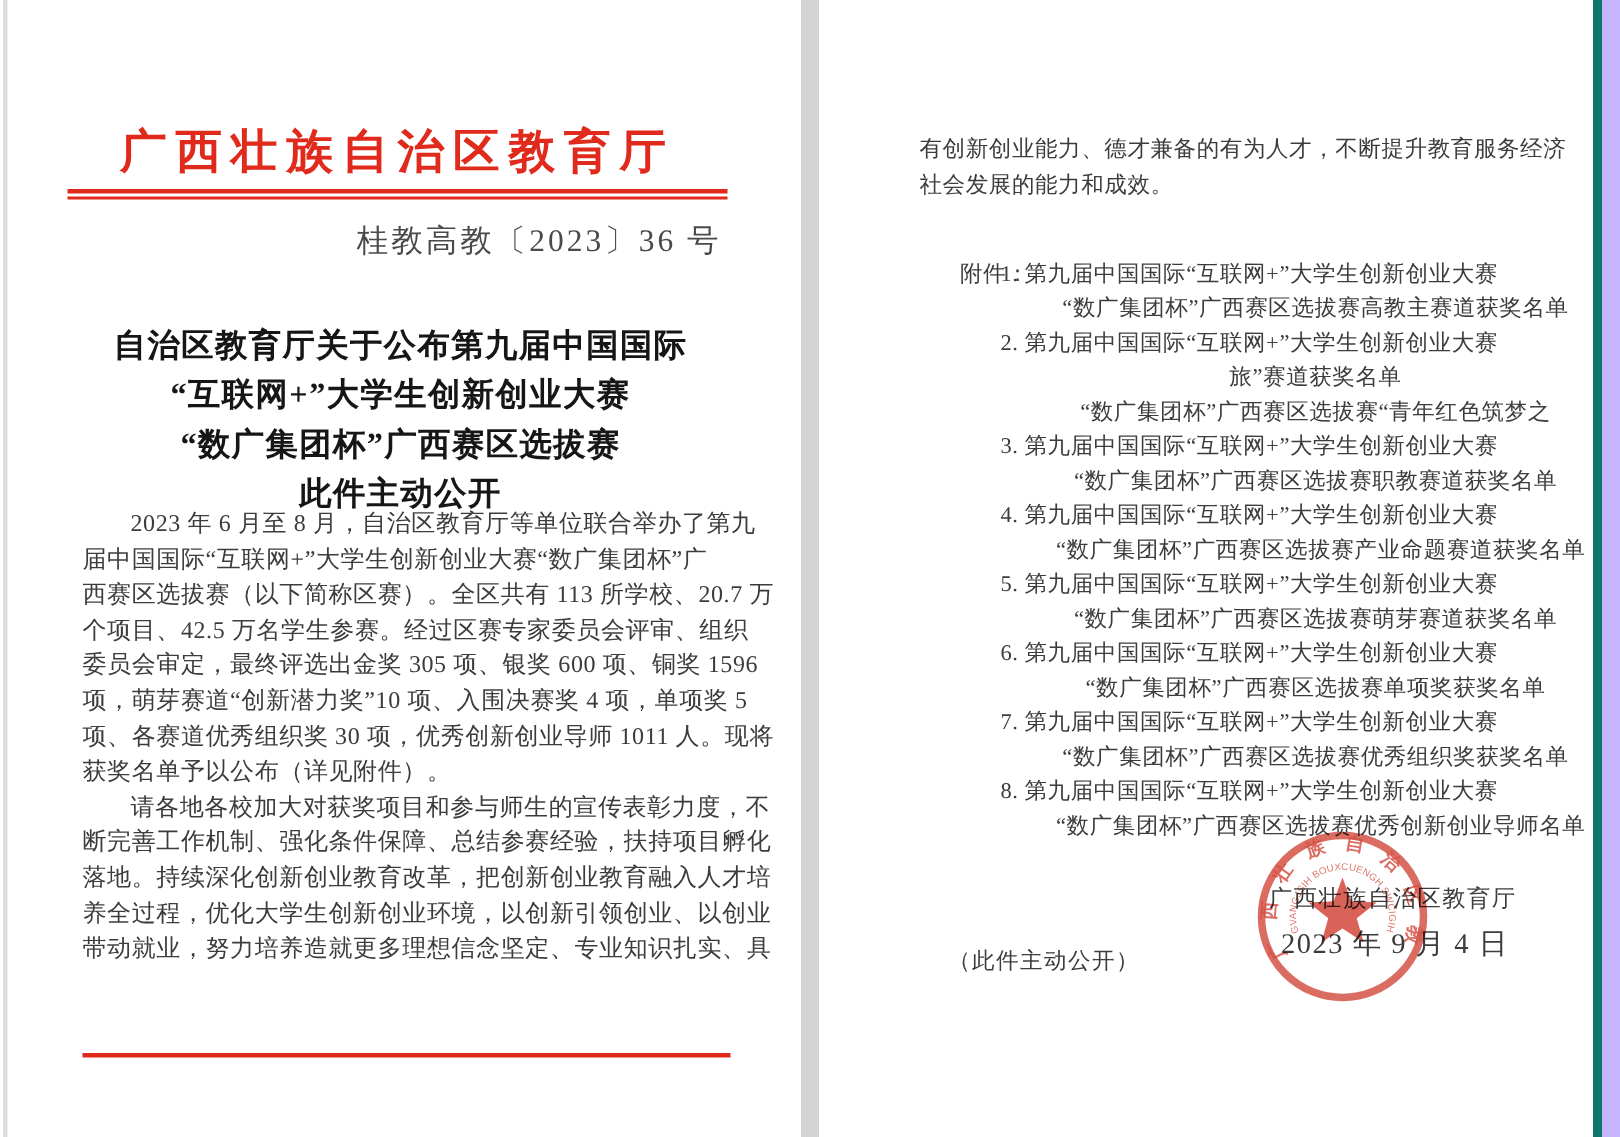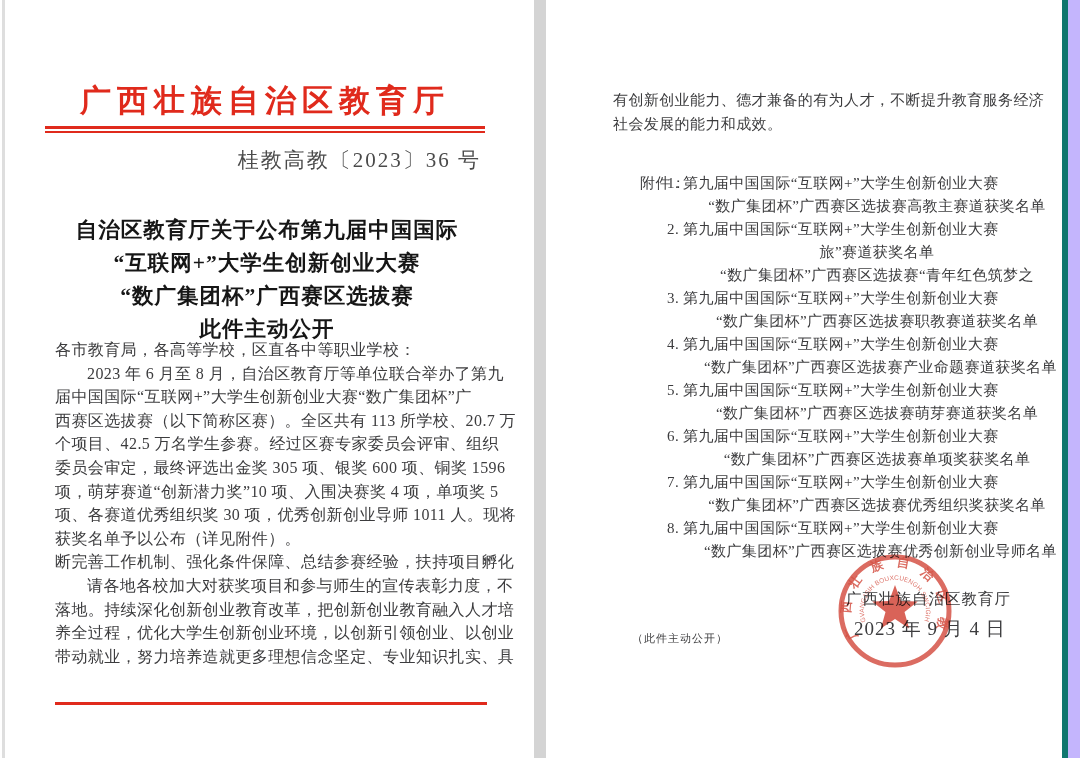--- a/index.html
+++ b/index.html
@@ -34,21 +34,21 @@
     color:#3c3c3e;letter-spacing:0.4px;}
   .cont-block .line{white-space:nowrap;}
   .att-block{position:absolute;left:94px;top:172px;width:410px;font-size:15px;
     line-height:23px;color:#3c3c3e;letter-spacing:0.4px;}
   .att-label{position:absolute;left:0;top:0;}
   .att-first{padding-left:27px;white-space:nowrap;}
   .att-num{display:inline-block;min-width:14px;margin-right:2px;}
   .att-cont{padding-left:64px;white-space:nowrap;text-align:center;}
   .signer{position:absolute;left:300px;top:589px;font-size:15.5px;color:#3c3c3e;letter-spacing:1px;white-space:nowrap;}
   .sign-date{position:absolute;left:308px;top:616px;font-size:19px;color:#3c3c3e;letter-spacing:1px;white-space:nowrap;}
-  .disclosure{position:absolute;left:86px;top:631px;font-size:11px;color:#3c3c3e;letter-spacing:1px;white-space:nowrap;}
+  .disclosure{position:absolute;left:86px;top:631px;font-size:15px;color:#3c3c3e;letter-spacing:1px;white-space:nowrap;}
   .seal{position:absolute;left:289px;top:551px;mix-blend-mode:multiply;opacity:0.88;}
 </style>
 </head>
 <body>
 
 <div class="canvas">
 
   <div class="page page-left">
     <div class="agency">广西壮族自治区教育厅</div>
     <div class="rule rule-thick"></div>
@@ -56,31 +56,30 @@
     <div class="docno">桂教高教〔2023〕36 号</div>
 
     <div class="title-block">
       <div>自治区教育厅关于公布第九届中国国际</div>
       <div>“互联网+”大学生创新创业大赛</div>
       <div>“数广集团杯”广西赛区选拔赛</div>
       <div>此件主动公开</div>
     </div>
 
     <div class="body-block">
-      <div class="line">各市教育局，各高等学校，区直各中等职业学校：</div>
       <div class="line indent">2023 年 6 月至 8 月，自治区教育厅等单位联合举办了第九</div>
       <div class="line">届中国国际“互联网+”大学生创新创业大赛“数广集团杯”广</div>
       <div class="line">西赛区选拔赛（以下简称区赛）。全区共有 113 所学校、20.7 万</div>
       <div class="line">个项目、42.5 万名学生参赛。经过区赛专家委员会评审、组织</div>
       <div class="line">委员会审定，最终评选出金奖 305 项、银奖 600 项、铜奖 1596</div>
       <div class="line">项，萌芽赛道“创新潜力奖”10 项、入围决赛奖 4 项，单项奖 5</div>
       <div class="line">项、各赛道优秀组织奖 30 项，优秀创新创业导师 1011 人。现将</div>
       <div class="line">获奖名单予以公布（详见附件）。</div>
+      <div class="line indent">请各地各校加大对获奖项目和参与师生的宣传表彰力度，不</div>
       <div class="line">断完善工作机制、强化条件保障、总结参赛经验，扶持项目孵化</div>
-      <div class="line indent">请各地各校加大对获奖项目和参与师生的宣传表彰力度，不</div>
       <div class="line">落地。持续深化创新创业教育改革，把创新创业教育融入人才培</div>
       <div class="line">养全过程，优化大学生创新创业环境，以创新引领创业、以创业</div>
       <div class="line">带动就业，努力培养造就更多理想信念坚定、专业知识扎实、具</div>
     </div>
 
     <div class="footer-rule"></div>
   </div>
 
   <div class="gutter"></div>
   <div class="edge-left"></div>

